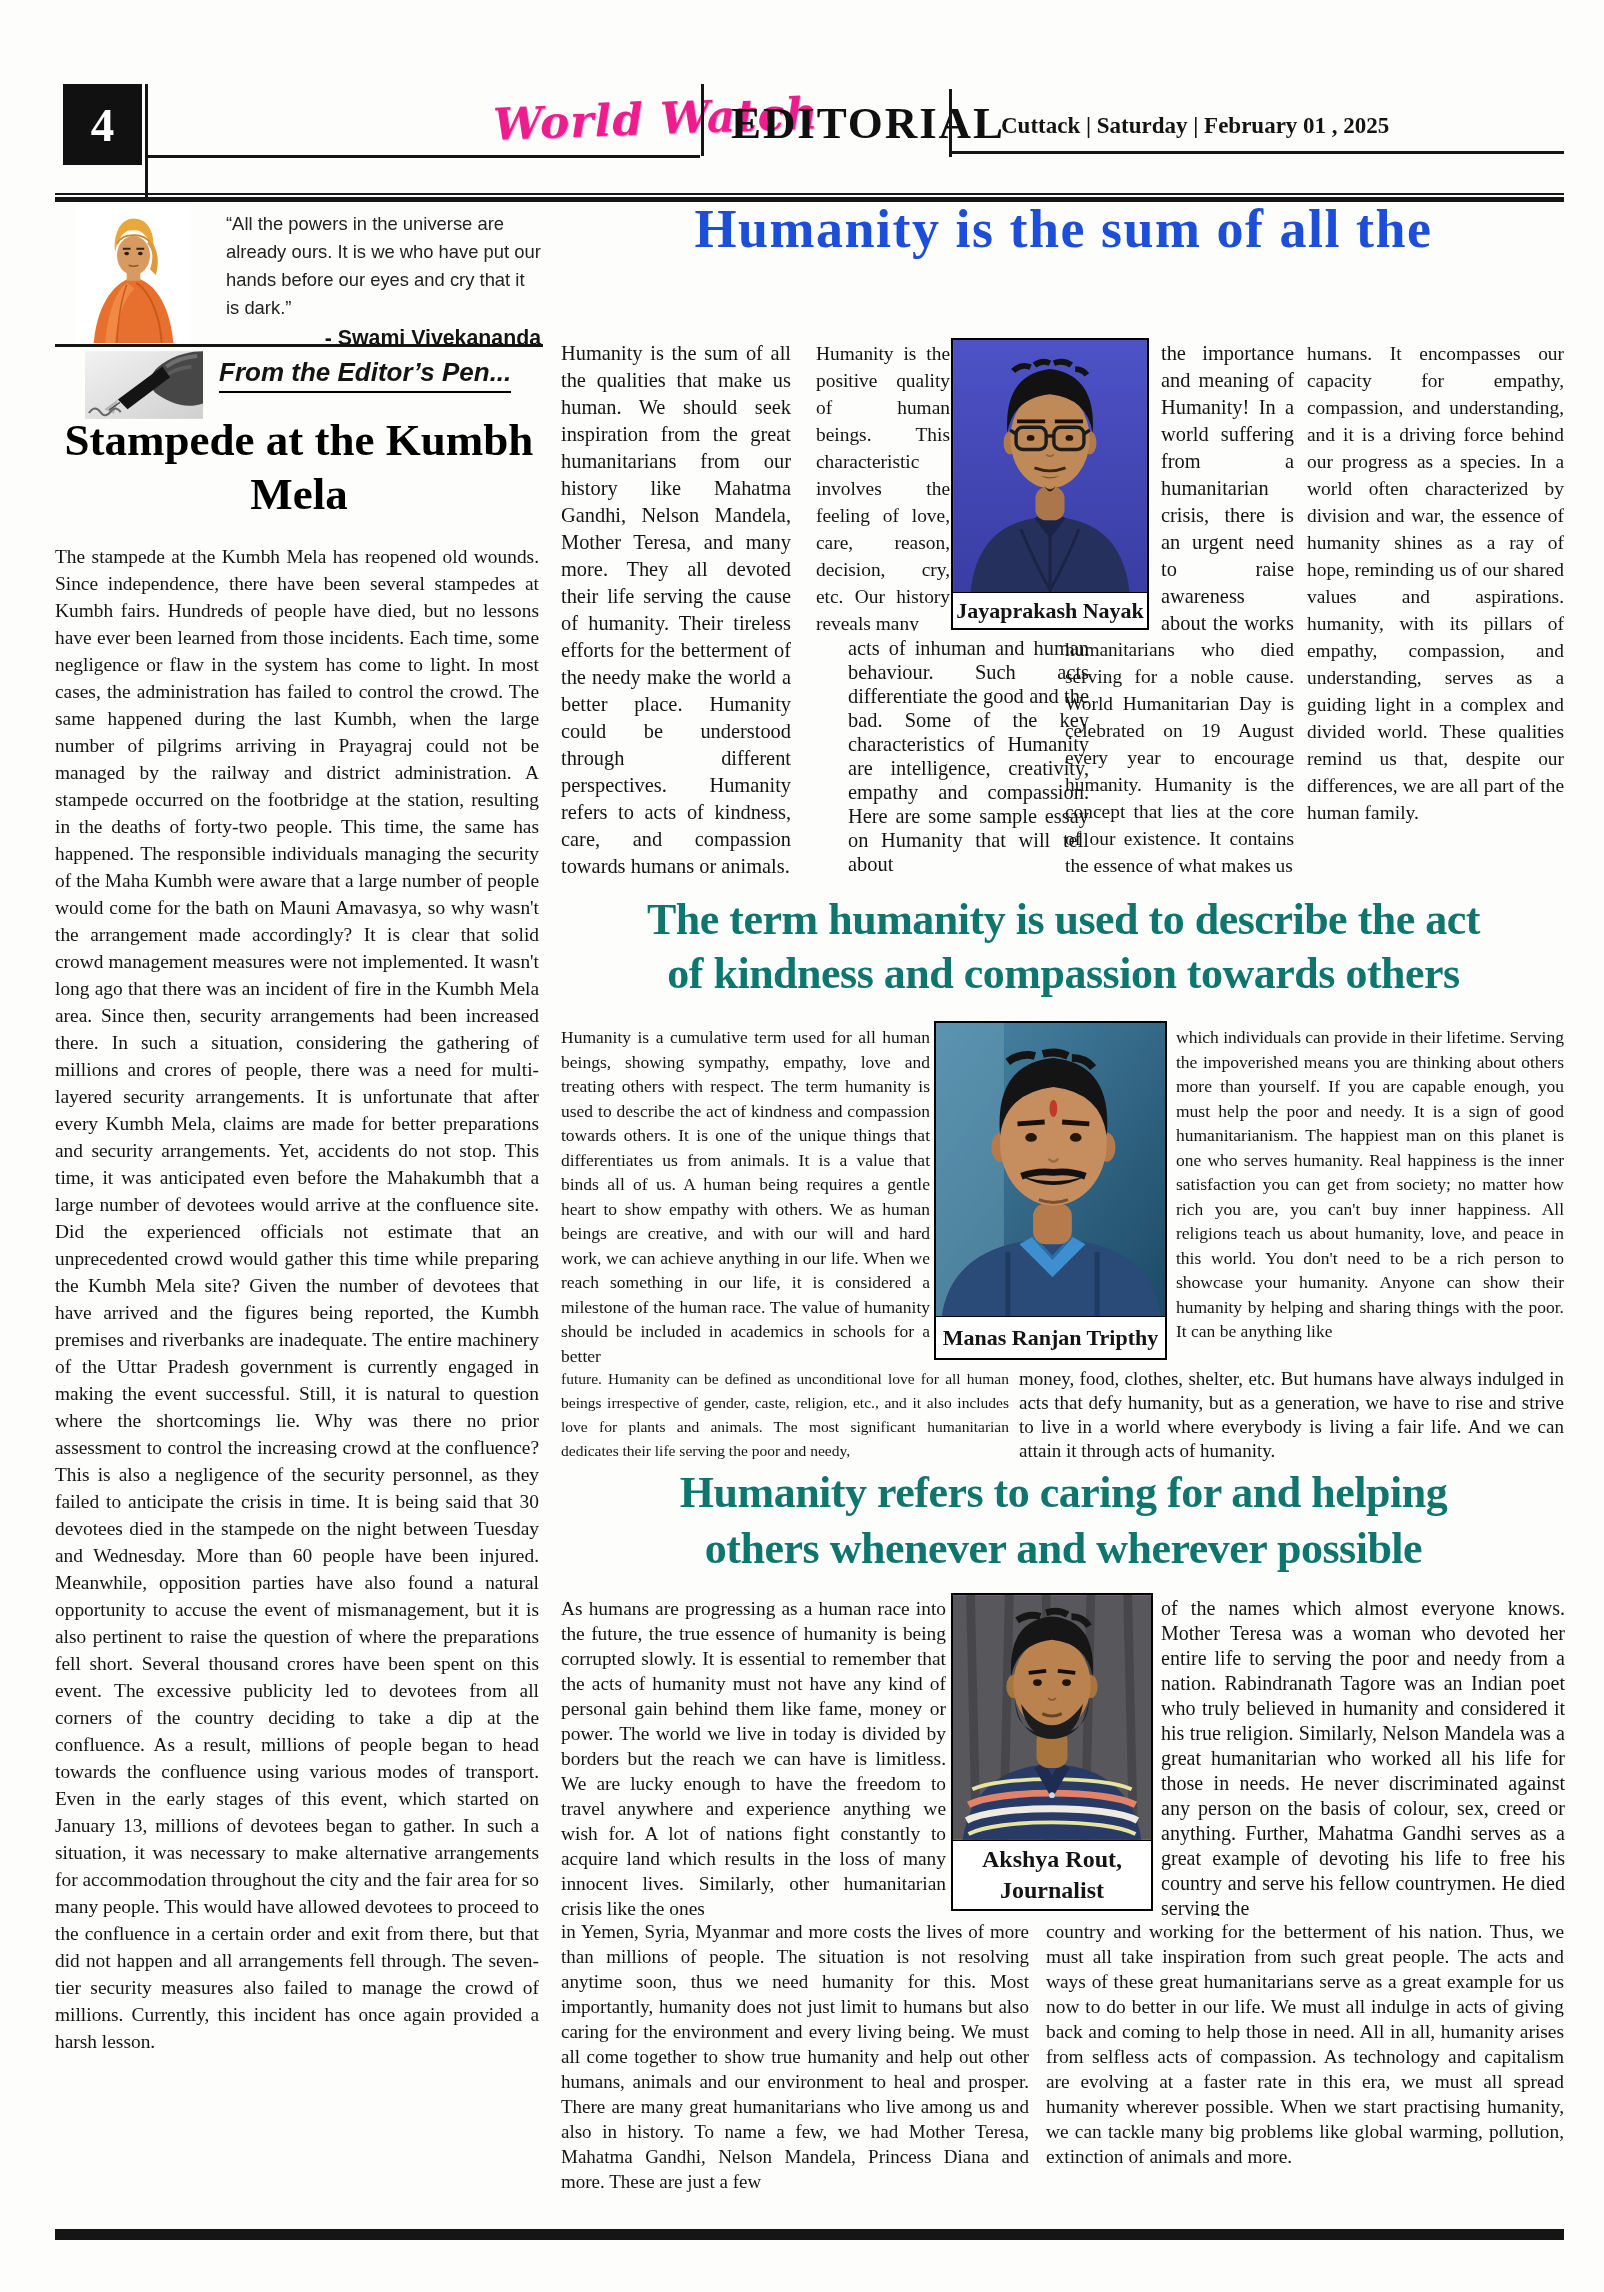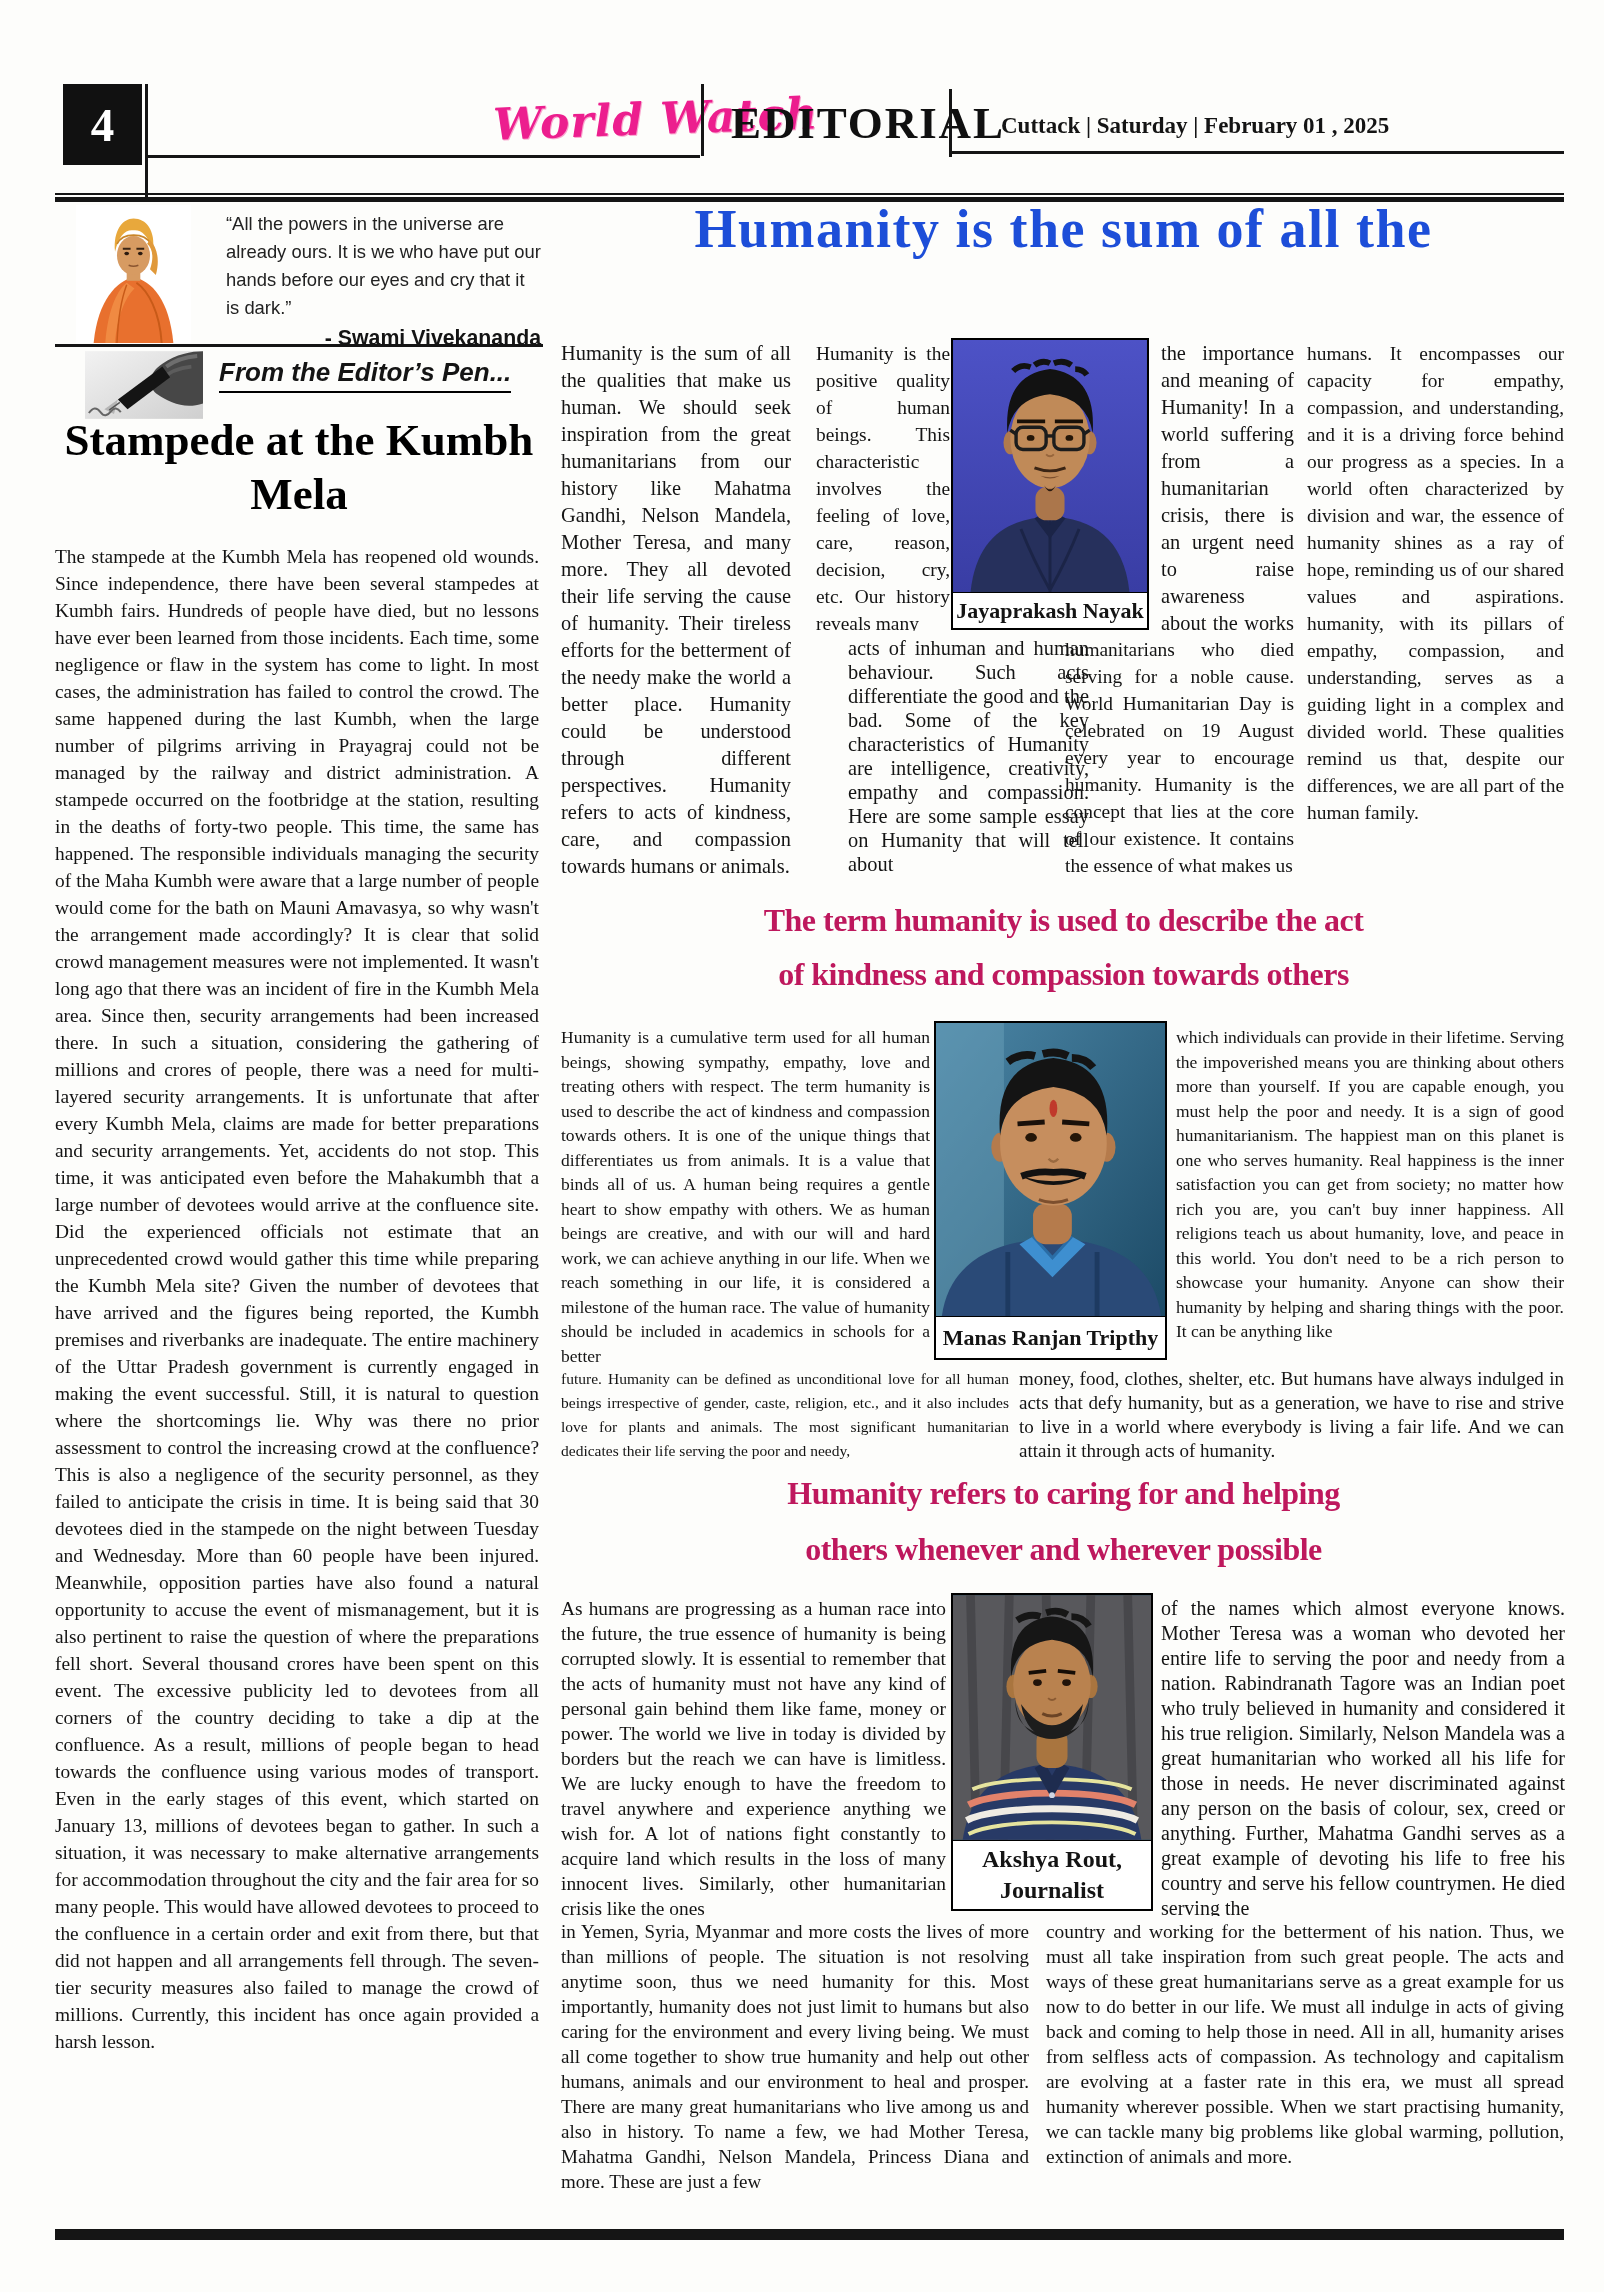--- a/index.html
+++ b/index.html
@@ -23,26 +23,26 @@
   .quote-text{font-family:"Liberation Sans","DejaVu Sans",sans-serif;font-size:18.4px;line-height:28px;color:#222;}
   .quote-attr{font-family:"Liberation Sans","DejaVu Sans",sans-serif;font-weight:bold;font-size:21.3px;
               text-align:right;margin-top:3.9px;}
   .pen-label{font-family:"Liberation Sans","DejaVu Sans",sans-serif;font-weight:bold;font-size:26px;
              border-bottom:2.9px solid #000;padding-bottom:2.9px;white-space:nowrap;font-style:italic;}
   .stampede-h{font-weight:bold;font-size:45px;line-height:54px;text-align:center;color:#000;}
   .body20{font-size:19.4px;line-height:27px;}
   
   .h1line{font-weight:bold;font-size:54px;line-height:58px;text-align:center;color:#1d4ed8;
           letter-spacing:1.5px;white-space:nowrap;}
-  .h2line{font-weight:bold;font-size:32px;line-height:52px;text-align:center;color:#be185d;
+  .h2line{font-weight:bold;font-size:44px;line-height:52px;text-align:center;color:#0f766e;
           letter-spacing:-0.5px;white-space:nowrap;}
   
   .acol{overflow:hidden;}
   
-  .photo-frame{border:2.9px solid #000;background:#0c4a6e;}
+  .photo-frame{border:2.9px solid #000;background:#eab308;}
   .photo-img{display:block;}
   .photo-caption{border-top:1.9px solid #000;text-align:center;font-weight:bold;background:#fff;
                  display:flex;flex-direction:column;align-items:center;justify-content:center;}
 </style>
 </head>
 <body>
 
 <div class="page">
 
   <div class="abs pageno" style="left:63px;top:84px;width:79px;height:81px;">4</div>

